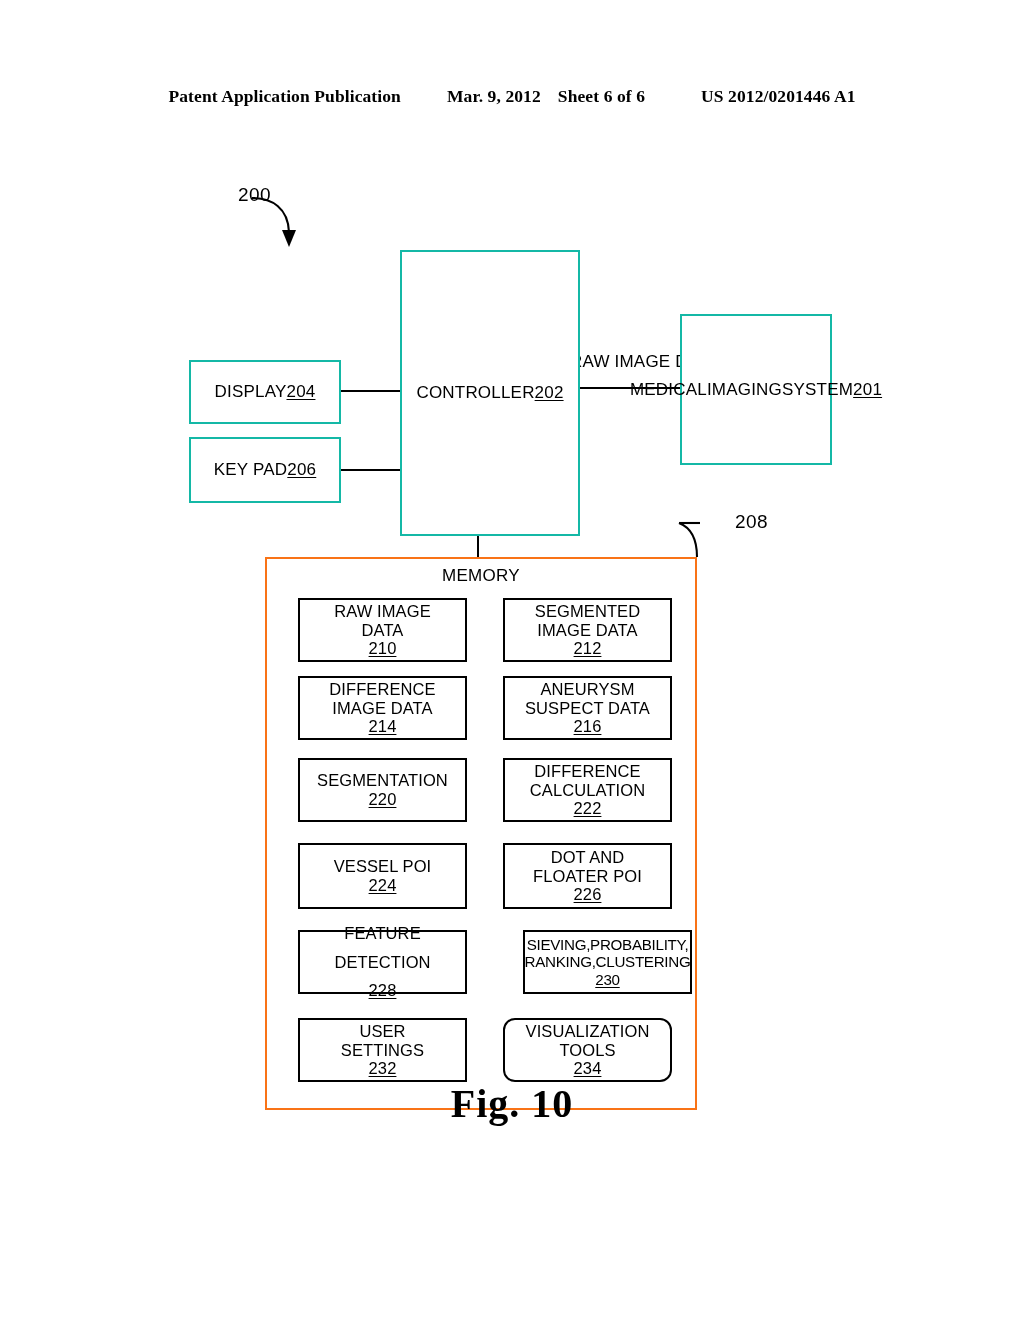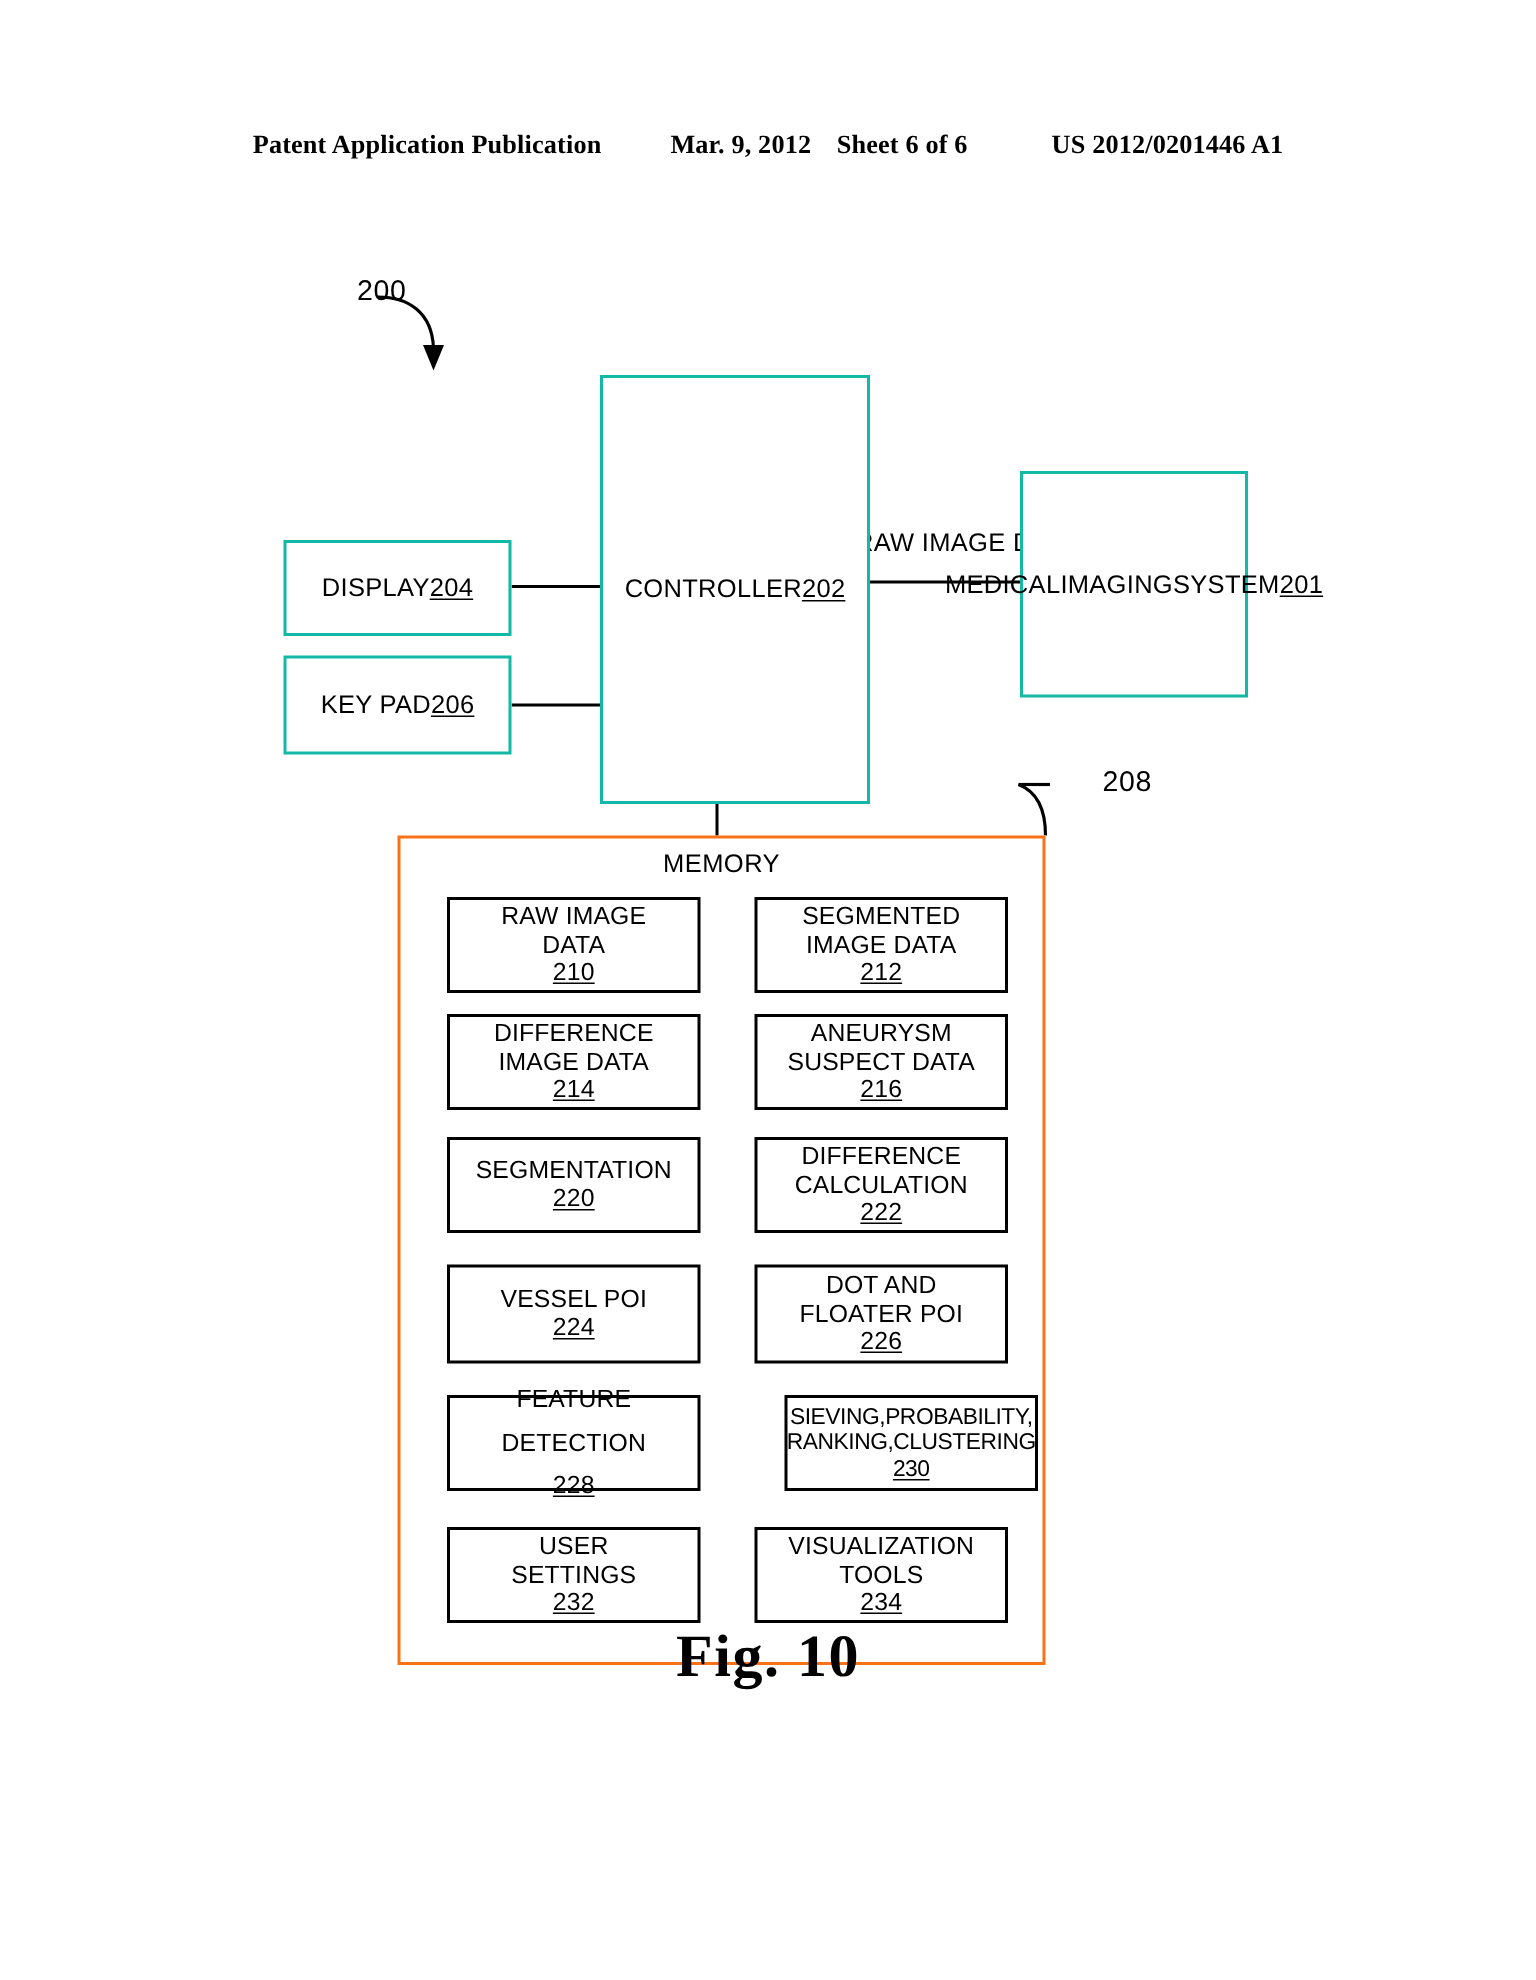--- a/index.html
+++ b/index.html
@@ -245,21 +245,21 @@
       <div class="mem-cell tight" style="left: 236px; top: 371px; width: 169px; height: 64px;">
         <span class="ln">SIEVING,PROBABILITY,</span>
         <span class="ln">RANKING,CLUSTERING</span>
         <span class="refnum">230</span>
       </div>
       <div class="mem-cell" style="left: 31px; top: 459px; width: 169px; height: 64px;">
         <span class="ln">USER</span>
         <span class="ln">SETTINGS</span>
         <span class="refnum">232</span>
       </div>
-      <div class="mem-cell" style="left: 236px; top: 459px; width: 169px; height: 64px;">
+      <div class="mem-cell" style="left: 236px; top: 459px; width: 169px; height: 64px; border-radius: 12px;">
         <span class="ln">VISUALIZATION</span>
         <span class="ln">TOOLS</span>
         <span class="refnum">234</span>
       </div>
     </div>
 </div>
 
 <div id="fig-caption">Fig. 10</div>
 
 </body></html>

